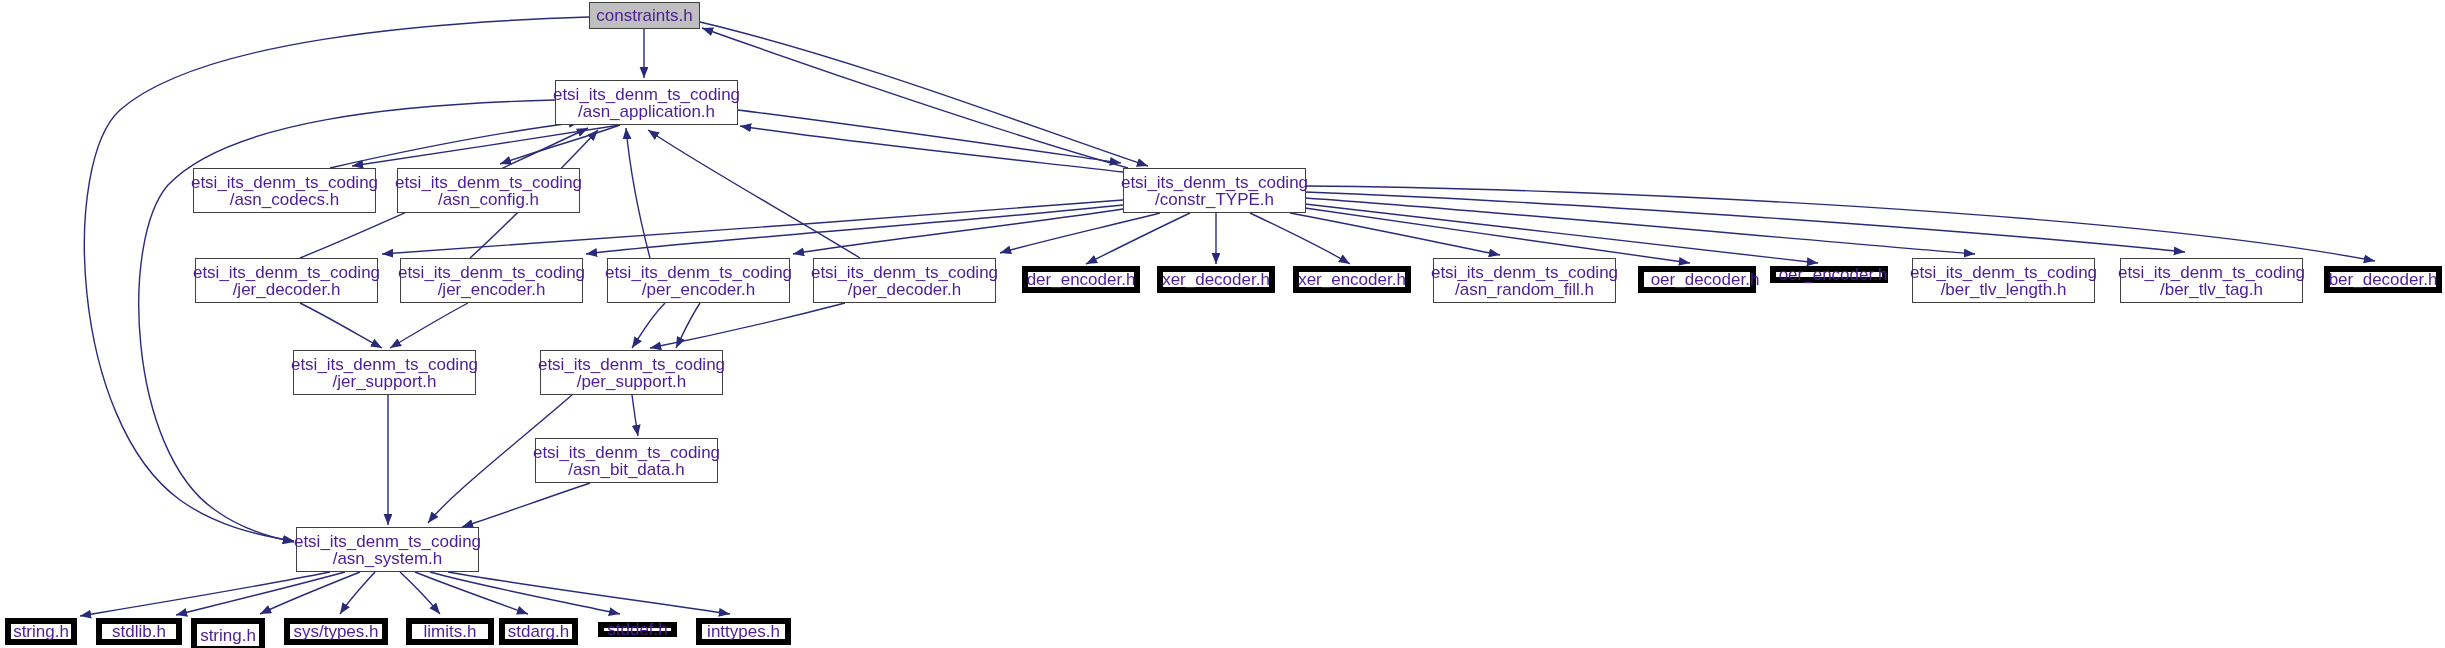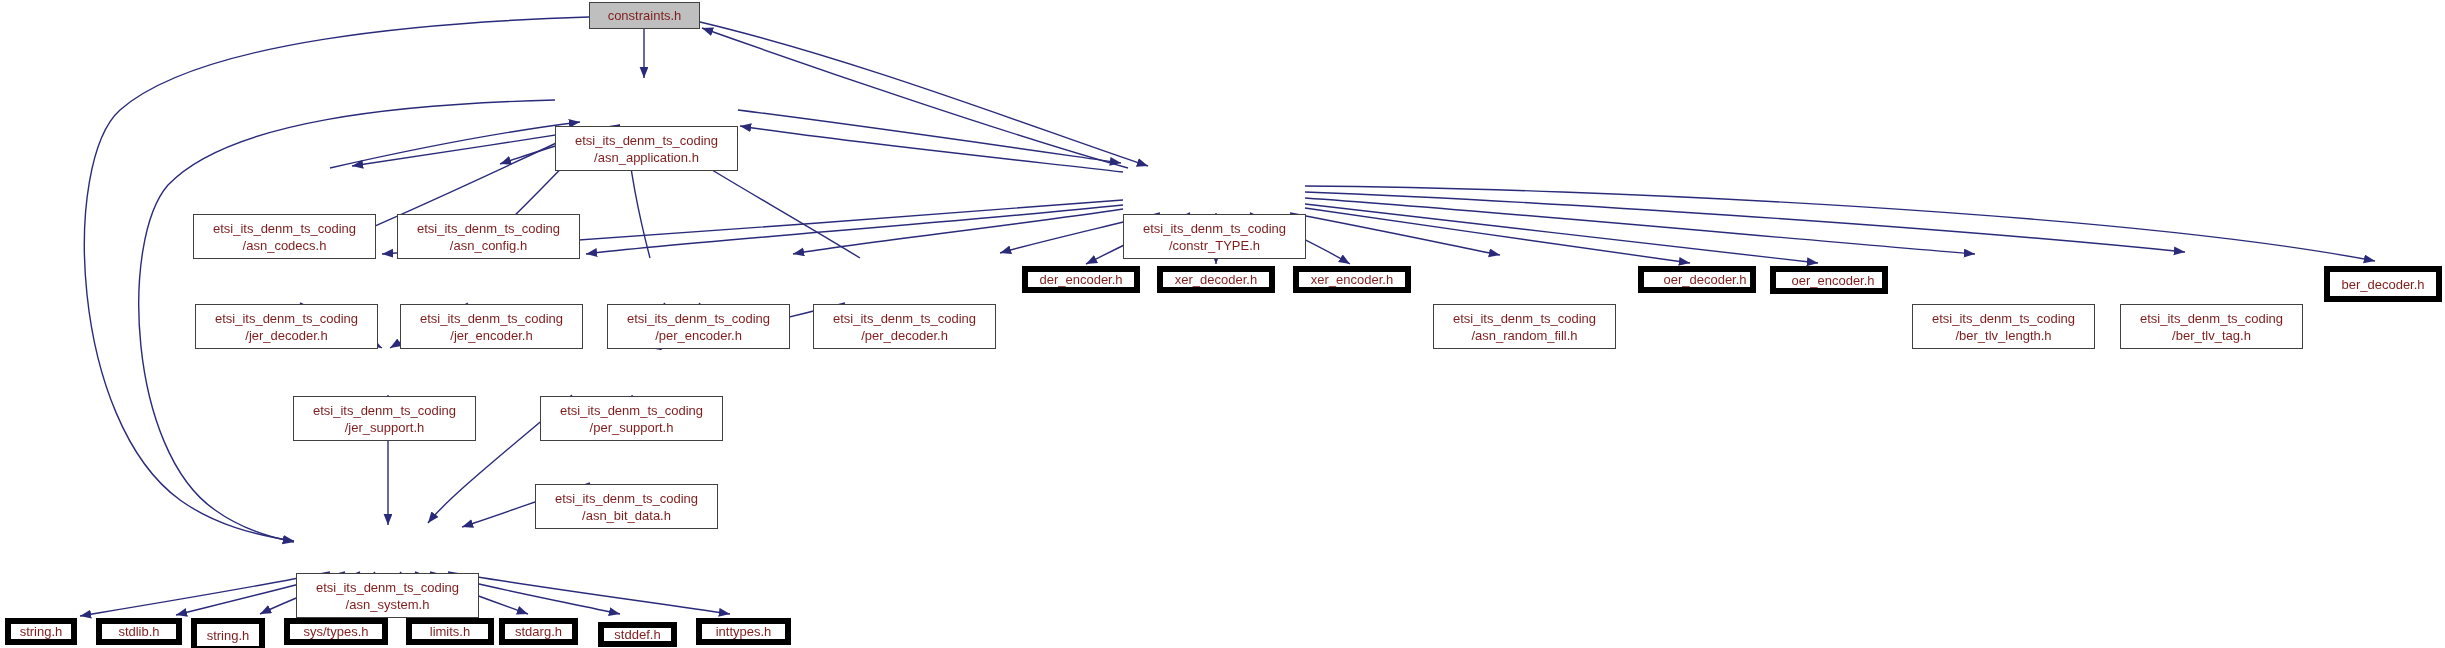--- a/index.html
+++ b/index.html
@@ -12,28 +12,28 @@
   }
   svg#edges{position:absolute;left:0;top:0;width:2445px;height:648px;}
   .node{
     position:absolute;
     box-sizing:border-box;
     display:flex;
     flex-direction:column;
     align-items:center;
     justify-content:center;
     text-align:center;
-    font-size:13px;
+    font-size:17px;
     line-height:17px;
-    color:#7f1d1d;
+    color:#4c1d95;
     background:#ffffff;
     white-space:nowrap;
   }
   .node.k-root{background:#bfbfbf;border:1px solid #404040;}
-  .node.k-dark{background:#ffffff;border:1px solid #404040;margin-top:46px;}
+  .node.k-dark{background:#ffffff;border:1px solid #404040;}
   .node.k-light{background:#ffffff;border:6px solid #000000;}
   .node .l1,.node .l2{display:block;}
 </style>
 </head>
 <body>
 
 <div id="canvas">
   <svg id="edges" xmlns="http://www.w3.org/2000/svg">
     <defs>
       <marker id="arrow" markerWidth="9" markerHeight="9" refX="8" refY="3.2" orient="auto" markerUnits="strokeWidth">
@@ -132,32 +132,32 @@
       <div class="node k-light" style="left: 1293px; top: 266px; width: 118px; height: 27px;">
         <span class="l1">xer_encoder.h</span>
       </div>
       <div class="node k-dark" style="left: 1433px; top: 258px; width: 183px; height: 45px;">
         <span class="l1">etsi_its_denm_ts_coding</span>
         <span class="l2">/asn_random_fill.h</span>
       </div>
       <div class="node k-light" style="left: 1638px; top: 266px; width: 118px; height: 27px; padding-left: 16px;">
         <span class="l1">oer_decoder.h</span>
       </div>
-      <div class="node k-light" style="left: 1770px; top: 266px; width: 118px; height: 28px; padding-left: 8px;">
+      <div class="node k-light" style="left: 1770px; top: 266px; width: 118px; height: 17px; padding-left: 8px;">
         <span class="l1">oer_encoder.h</span>
       </div>
       <div class="node k-dark" style="left: 1912px; top: 258px; width: 183px; height: 45px;">
         <span class="l1">etsi_its_denm_ts_coding</span>
         <span class="l2">/ber_tlv_length.h</span>
       </div>
       <div class="node k-dark" style="left: 2120px; top: 258px; width: 183px; height: 45px;">
         <span class="l1">etsi_its_denm_ts_coding</span>
         <span class="l2">/ber_tlv_tag.h</span>
       </div>
-      <div class="node k-light" style="left: 2324px; top: 266px; width: 118px; height: 36px;">
+      <div class="node k-light" style="left: 2324px; top: 266px; width: 118px; height: 27px;">
         <span class="l1">ber_decoder.h</span>
       </div>
       <div class="node k-dark" style="left: 293px; top: 350px; width: 183px; height: 45px;">
         <span class="l1">etsi_its_denm_ts_coding</span>
         <span class="l2">/jer_support.h</span>
       </div>
       <div class="node k-dark" style="left: 540px; top: 350px; width: 183px; height: 45px;">
         <span class="l1">etsi_its_denm_ts_coding</span>
         <span class="l2">/per_support.h</span>
       </div>
@@ -180,20 +180,20 @@
       </div>
       <div class="node k-light" style="left: 284px; top: 618px; width: 104px; height: 27px;">
         <span class="l1">sys/types.h</span>
       </div>
       <div class="node k-light" style="left: 406px; top: 618px; width: 88px; height: 27px;">
         <span class="l1">limits.h</span>
       </div>
       <div class="node k-light" style="left: 499px; top: 618px; width: 79px; height: 27px;">
         <span class="l1">stdarg.h</span>
       </div>
-      <div class="node k-light" style="left: 598px; top: 622px; width: 79px; height: 25px;">
+      <div class="node k-light" style="left: 598px; top: 622px; width: 79px; height: 15px;">
         <span class="l1">stddef.h</span>
       </div>
       <div class="node k-light" style="left: 696px; top: 618px; width: 95px; height: 27px;">
         <span class="l1">inttypes.h</span>
       </div>
     </div>
 </div>
 
 </body></html>

